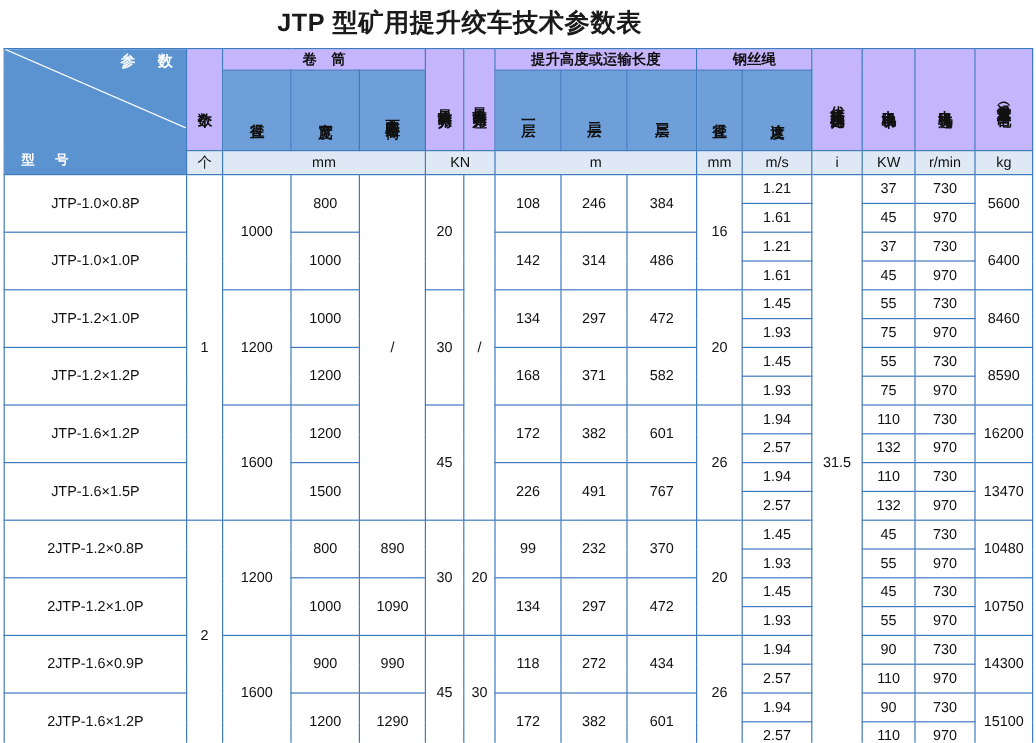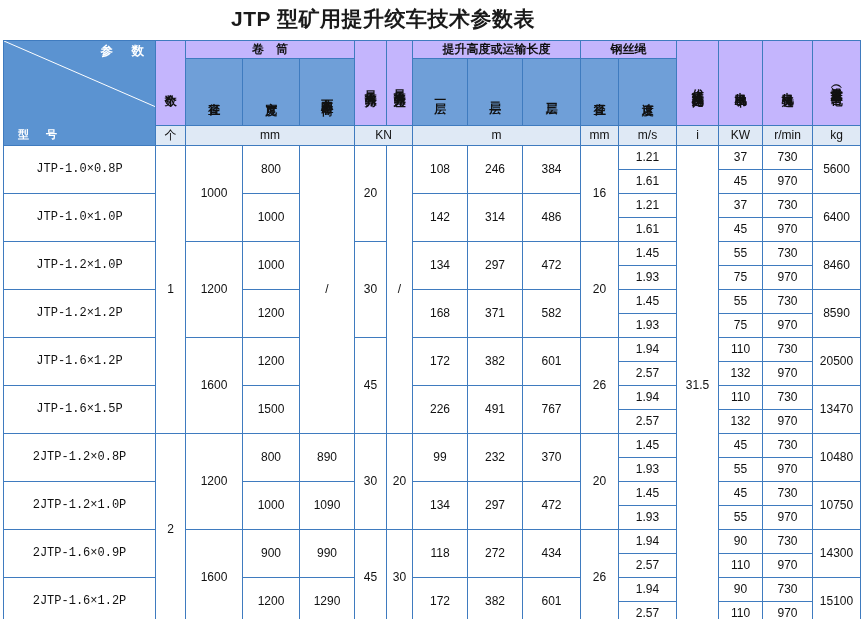--- a/index.html
+++ b/index.html
@@ -94,21 +94,20 @@
     left: 14px;
     color: #fff;
     font-weight: bold;
     font-size: 11px;
     letter-spacing: 3px;
   }
   .model-cell {
     font-size: 13px;
     height: 46px;
     white-space: nowrap;
-    font-family: Liberation Mono, monospace;
   }
   .body-row td {
     height: 23px;
   }
   .tall-hdr { height: 66px; }
   .grp-hdr { height: 17px; }
 </style>
 </head>
 <body>
 
@@ -292,21 +291,21 @@
           <td rowspan="4">1600</td>
           <td rowspan="2">1200</td>
           <td rowspan="4">45</td>
           <td rowspan="2">172</td>
           <td rowspan="2">382</td>
           <td rowspan="2">601</td>
           <td rowspan="4">26</td>
           <td>1.94</td>
           <td>110</td>
           <td>730</td>
-          <td rowspan="2">20500</td>
+          <td rowspan="2">16200</td>
         </tr>
         <tr class="body-row">
           <td>2.57</td>
           <td>132</td>
           <td>970</td>
         </tr>
         <tr class="body-row">
           <td rowspan="2" class="model-cell">JTP-1.6×1.5P</td>
           <td rowspan="2">1500</td>
           <td rowspan="2">226</td>

